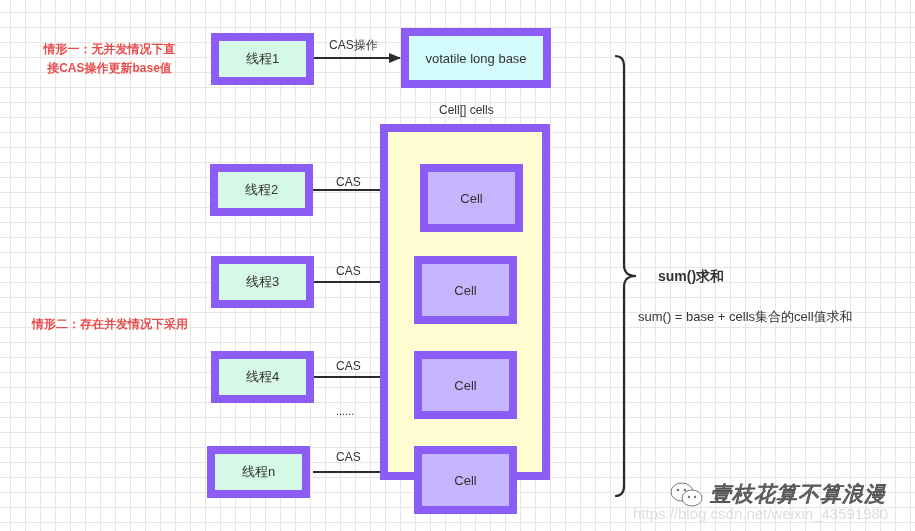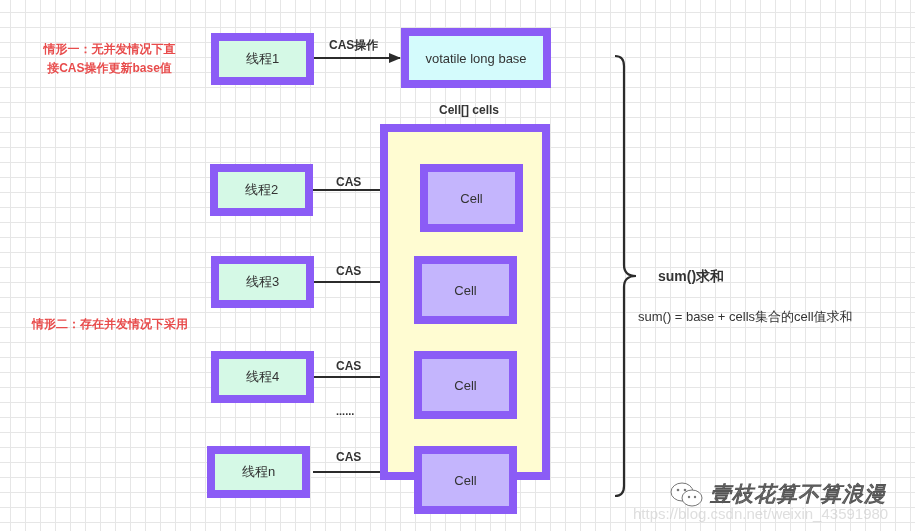--- a/index.html
+++ b/index.html
@@ -22,21 +22,21 @@
     font-size: 13px; color: #333;
   }
   .thread { background: #d5f9e6; width: 103px; height: 52px; }
   .cell { background: #c4b5fd; width: 103px; height: 68px; }
   .base { background: #d4fbfc; width: 150px; height: 60px; }
   .container { background: #fffcd2; width: 170px; height: 356px; left: 380px; top: 124px; }
   .note {
     position: absolute; color: #e84c4c; font-size: 12px; font-weight: bold;
     text-align: center; line-height: 19px;
   }
-  .label { position: absolute; font-size: 12px; color: #333; font-weight: bold; }
+  .label { position: absolute; font-size: 12px; color: #333; }
   svg.lines { position: absolute; left: 0; top: 0; }
   .wm1 { position: absolute; left: 710px; top: 480px; font-size: 21px; color: #737373;
     -webkit-text-stroke: 1px #555; letter-spacing: 1px; font-style: italic; }
   .wm2 { position: absolute; left: 633px; top: 505px; font-size: 15px; color: rgba(200,200,200,0.6); }
 </style>
 </head>
 <body>
 
 <div class="note" style="left:22px; top:40px; width:175px;">
   <div>情形一：无并发情况下直</div>

